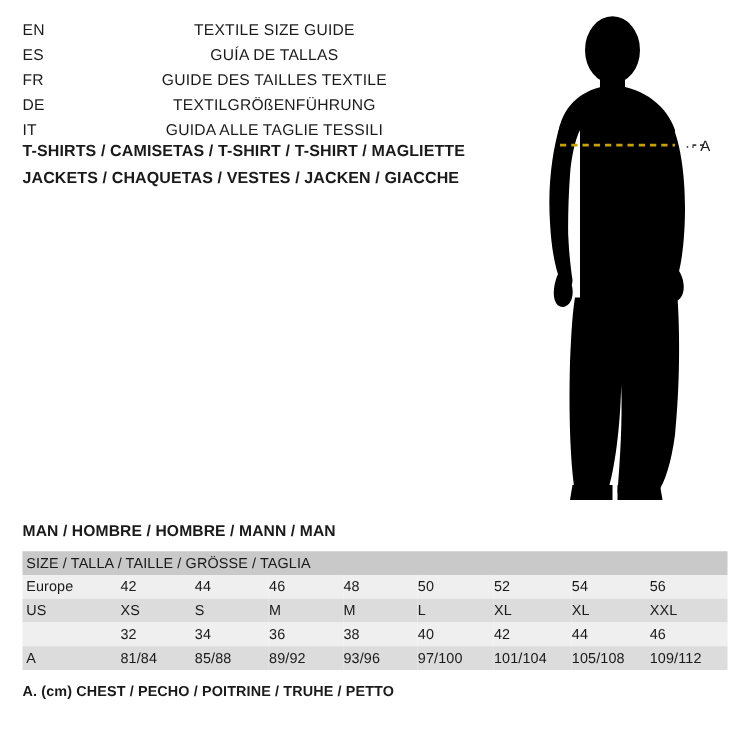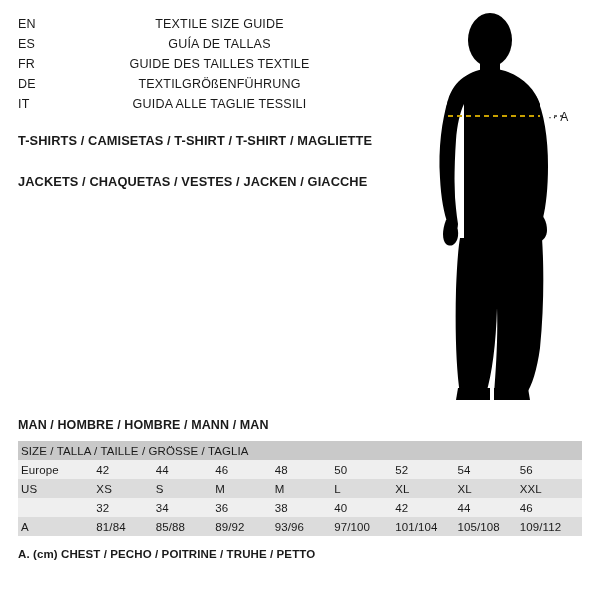--- a/index.html
+++ b/index.html
@@ -54,21 +54,20 @@
     left: 18px;
     top: 110px;
     width: 400px;
   }
   .cat-line {
     font-size: 12.8px;
     font-weight: bold;
     line-height: 21px;
     letter-spacing: 0.1px;
     white-space: nowrap;
-    margin-top: 20px;
   }
 
   
   .figure-wrap {
     position: absolute;
     left: 398px;
     top: 8px;
     width: 200px;
     height: 400px;
   }

